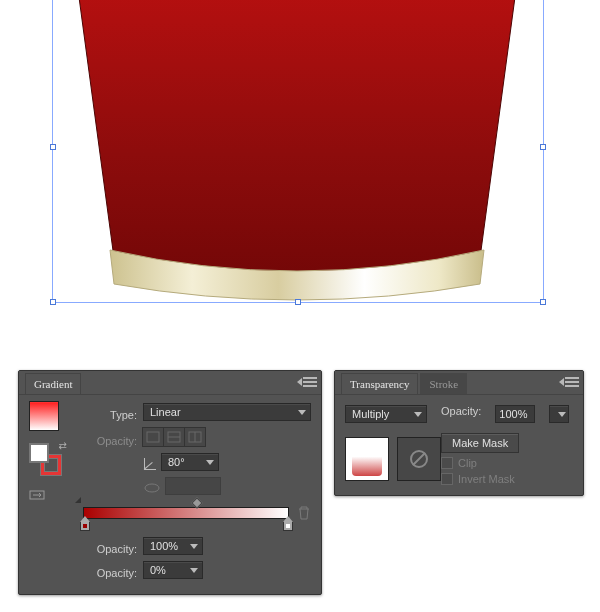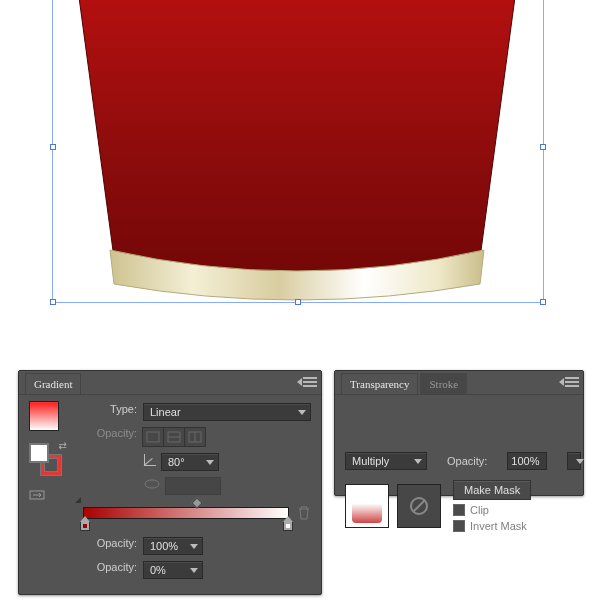--- a/index.html
+++ b/index.html
@@ -97,21 +97,21 @@
   .panel-menu span { display:block; height:2px; background:#b8b8b8; }
   .panel-menu::before{
     content:""; position:absolute; left:-6px; top:2px;
     border-top:4px solid transparent; border-bottom:4px solid transparent;
     border-right:5px solid #b8b8b8;
   }
 
   .panel-body { padding: 8px 10px 10px 10px; }
 
   
-  .row { display:flex; align-items:flex-start; margin-bottom: 6px; }
+  .row { display:flex; align-items:flex-end; margin-bottom: 6px; }
   .row .lbl { width: 54px; text-align: right; margin-right: 6px; color: #cfcfcf; }
   .row .lbl.muted { color: #8d8d8d; }
 
   .dropdown {
     display: flex; align-items: center;
     background: #3b3b3b;
     border: 1px solid #2a2a2a;
     border-top-color:#272727;
     color: #e0e0e0;
     padding: 2px 4px 2px 6px;
@@ -237,21 +237,21 @@
     width:8px;height:8px; background:#999; transform:translateX(-50%) rotate(45deg);
     border:1px solid #444;
   }
   .trash{
     position:absolute; right:0; top:2px; width:14px; height:16px; color:#7a7a7a;
     cursor:pointer;
   }
 
   
   .trans-body { padding: 10px; }
-  .trans-top { display:flex; align-items:center; gap:20px; margin-bottom:10px;margin-top:47px;}
+  .trans-top { display:flex; gap:14px; margin-bottom:10px;}
   .trans-previews{ display:flex; align-items:center; gap:8px; }
   .trans-thumb{
     width:44px;height:44px;border:1px solid #222;background:#fff;position:relative;
   }
   .trans-thumb .mini-cup{
     position:absolute;left:6px;right:6px;bottom:4px;height:26px;border-radius:4px;
     background:linear-gradient(180deg,#fff 0%, #fff 25%, #ce4545 100%);
   }
   .no-mask{
     width:44px;height:44px;border:1px solid #222;background:#474747;
@@ -440,21 +440,21 @@
       </div>
       <span style="color:#cfcfcf">Opacity:</span>
       <div class="numfield">
         <input value="100%" style="">
       </div>
       <div class="dropdown" style="min-width:14px;padding:2px 2px">
         <span class="caret"></span>
       </div>
     </div>
 
-    <div style="display:flex; gap:12px;">
+    <div style="display:flex; ">
       <div class="trans-previews">
         <div class="trans-thumb">
           <div class="mini-cup"></div>
         </div>
         <div class="no-mask">
           <svg width="22" height="22" viewBox="0 0 22 22">
               <circle cx="11" cy="11" r="8" fill="none" stroke="#888" stroke-width="2"></circle>
               <line x1="5" y1="17" x2="17" y2="5" stroke="#888" stroke-width="2"></line>
             </svg>
         </div>

